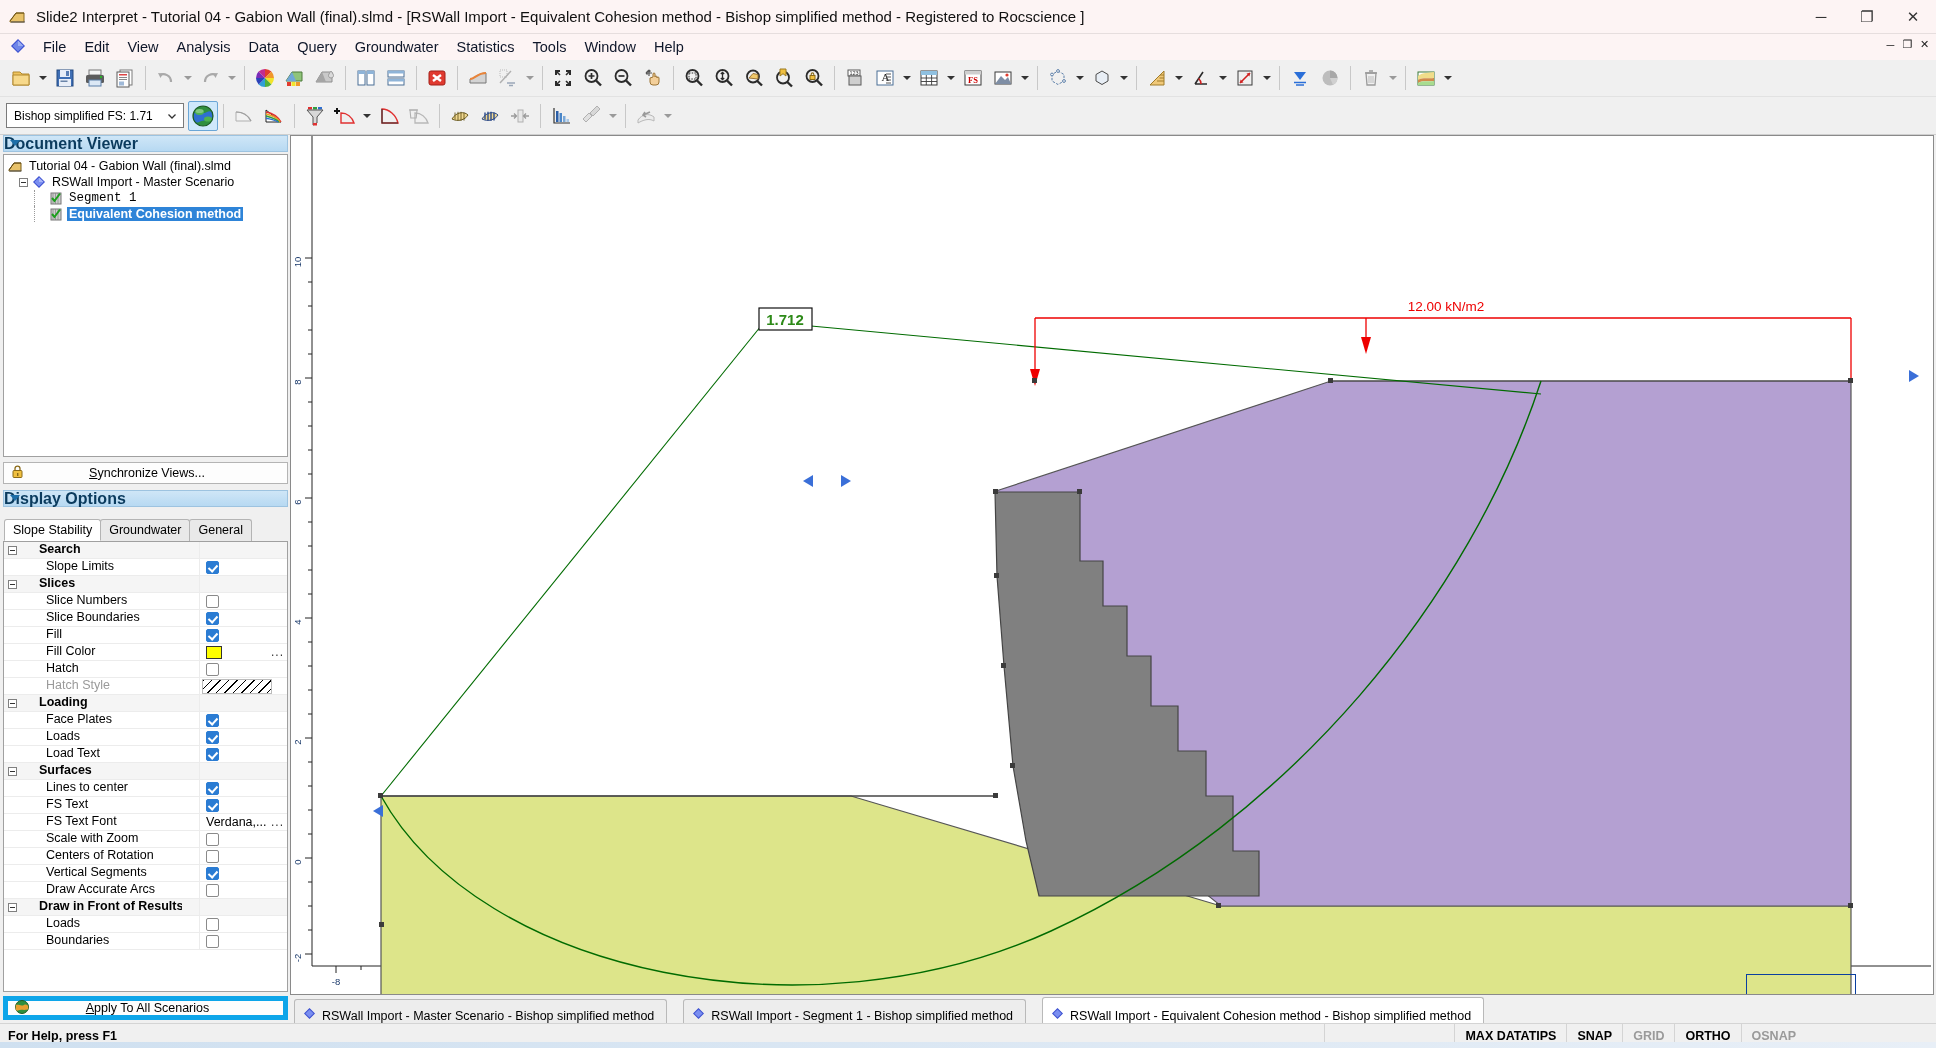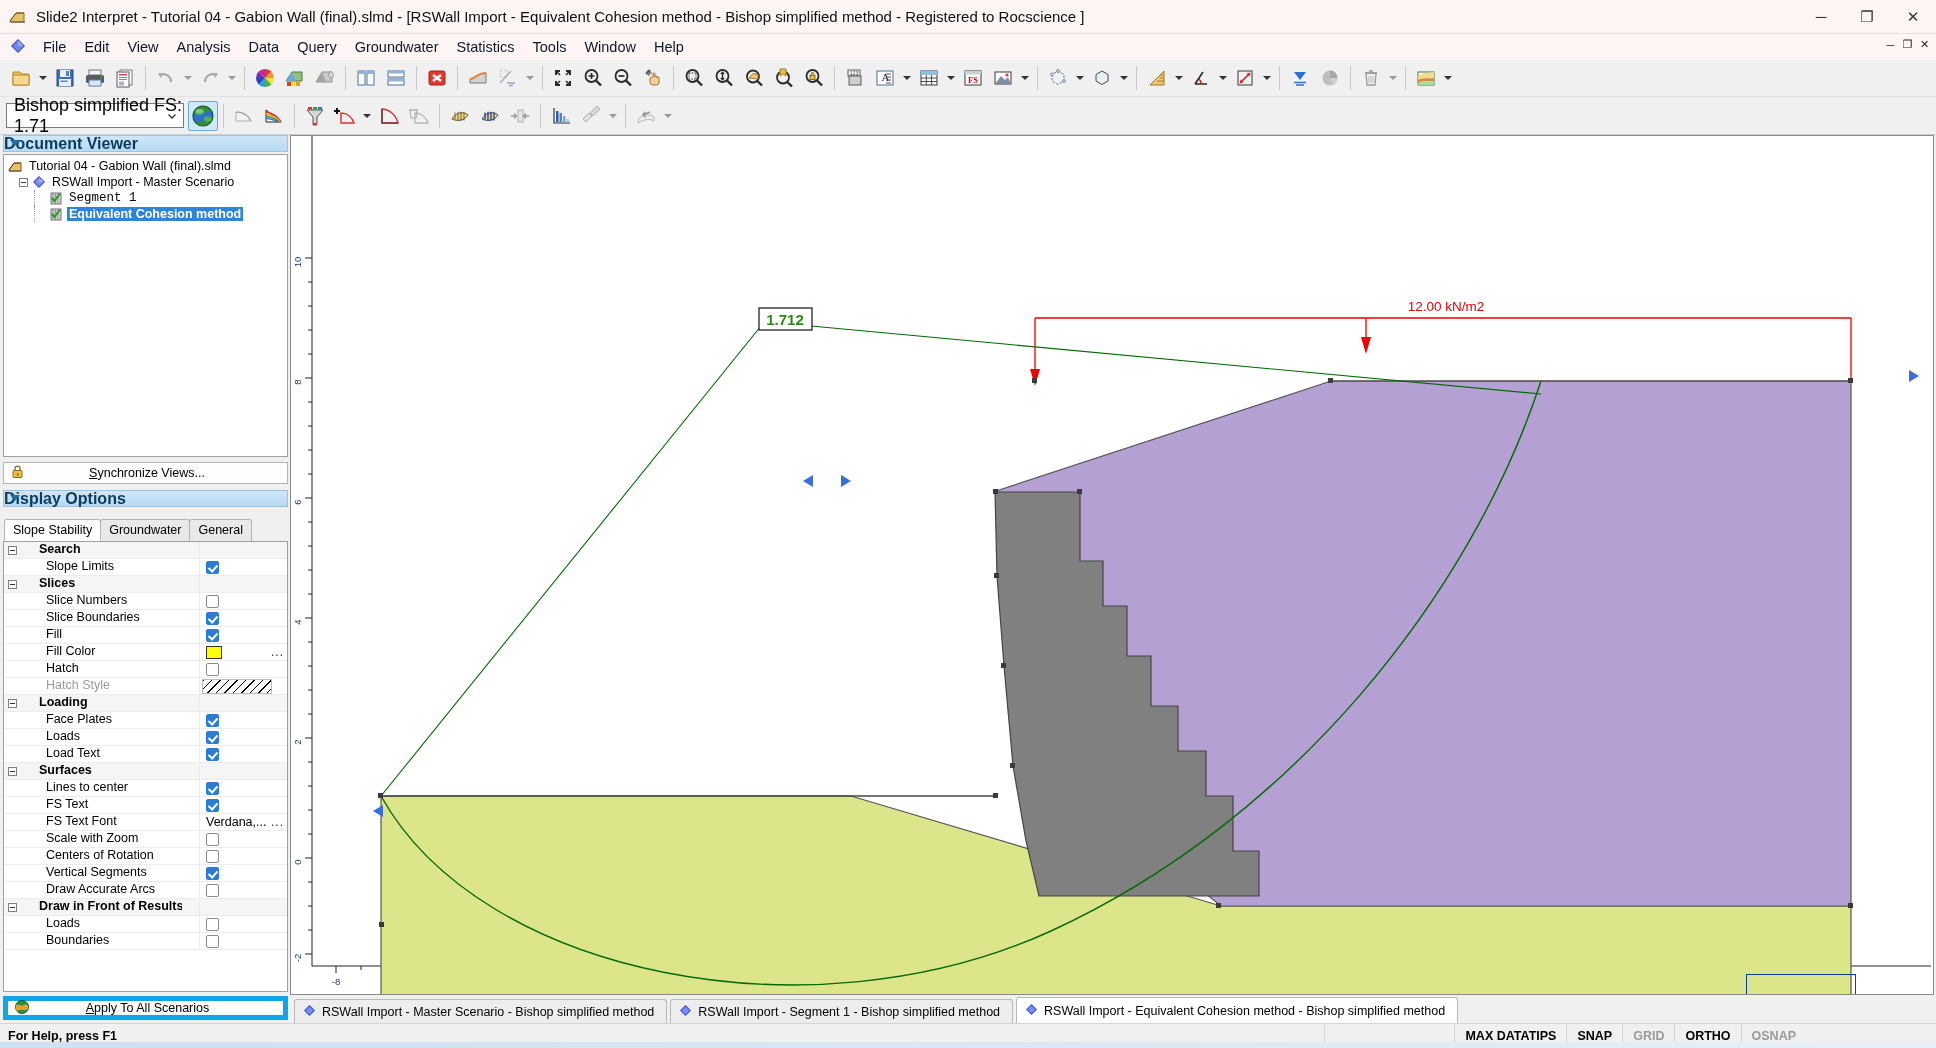--- a/index.html
+++ b/index.html
@@ -123,21 +123,21 @@
   }
   .caret.dim { border-top-color: #9a9a9a; }
 
   
   .fscombo {
     width: 178px; height: 25px;
     border: 1px solid #7a7a7a;
     background: #fff;
     display: flex; align-items: center;
     padding-left: 7px;
-    font-size: 18px;
+    font-size: 12px;
     color: #000;
     margin-right: 4px;
     position: relative;
   }
   .fscombo .cbtn {
     position: absolute; right: 1px; top: 1px;
     width: 21px; height: 21px;
     display: flex; align-items: center; justify-content: center;
   }
 
@@ -380,27 +380,27 @@
   .doctabs {
     height: 28px;
     display: flex;
     align-items: flex-end;
     background: #f0f0f0;
     flex: 0 0 auto;
     padding-left: 4px;
   }
   .doctab {
     height: 24px;
-    display: flex; align-items: center;
+    display: flex; align-items: flex-end;
     padding: 0 12px 0 8px;
     font-size: 12.5px;
     background: #ededed;
     border: 1px solid #b9b9b9;
     border-bottom: none;
-    margin-right: 3px;
+    margin-right: 16px;
     border-radius: 3px 3px 0 0;
     color: #000;
     white-space: nowrap;
   }
   .doctab.sel { background: #fff; height: 26px; }
   .doctab .dtdiamond { margin-right: 6px; flex: 0 0 auto; }
 
   
   .statusbar {
     height: 25px;

